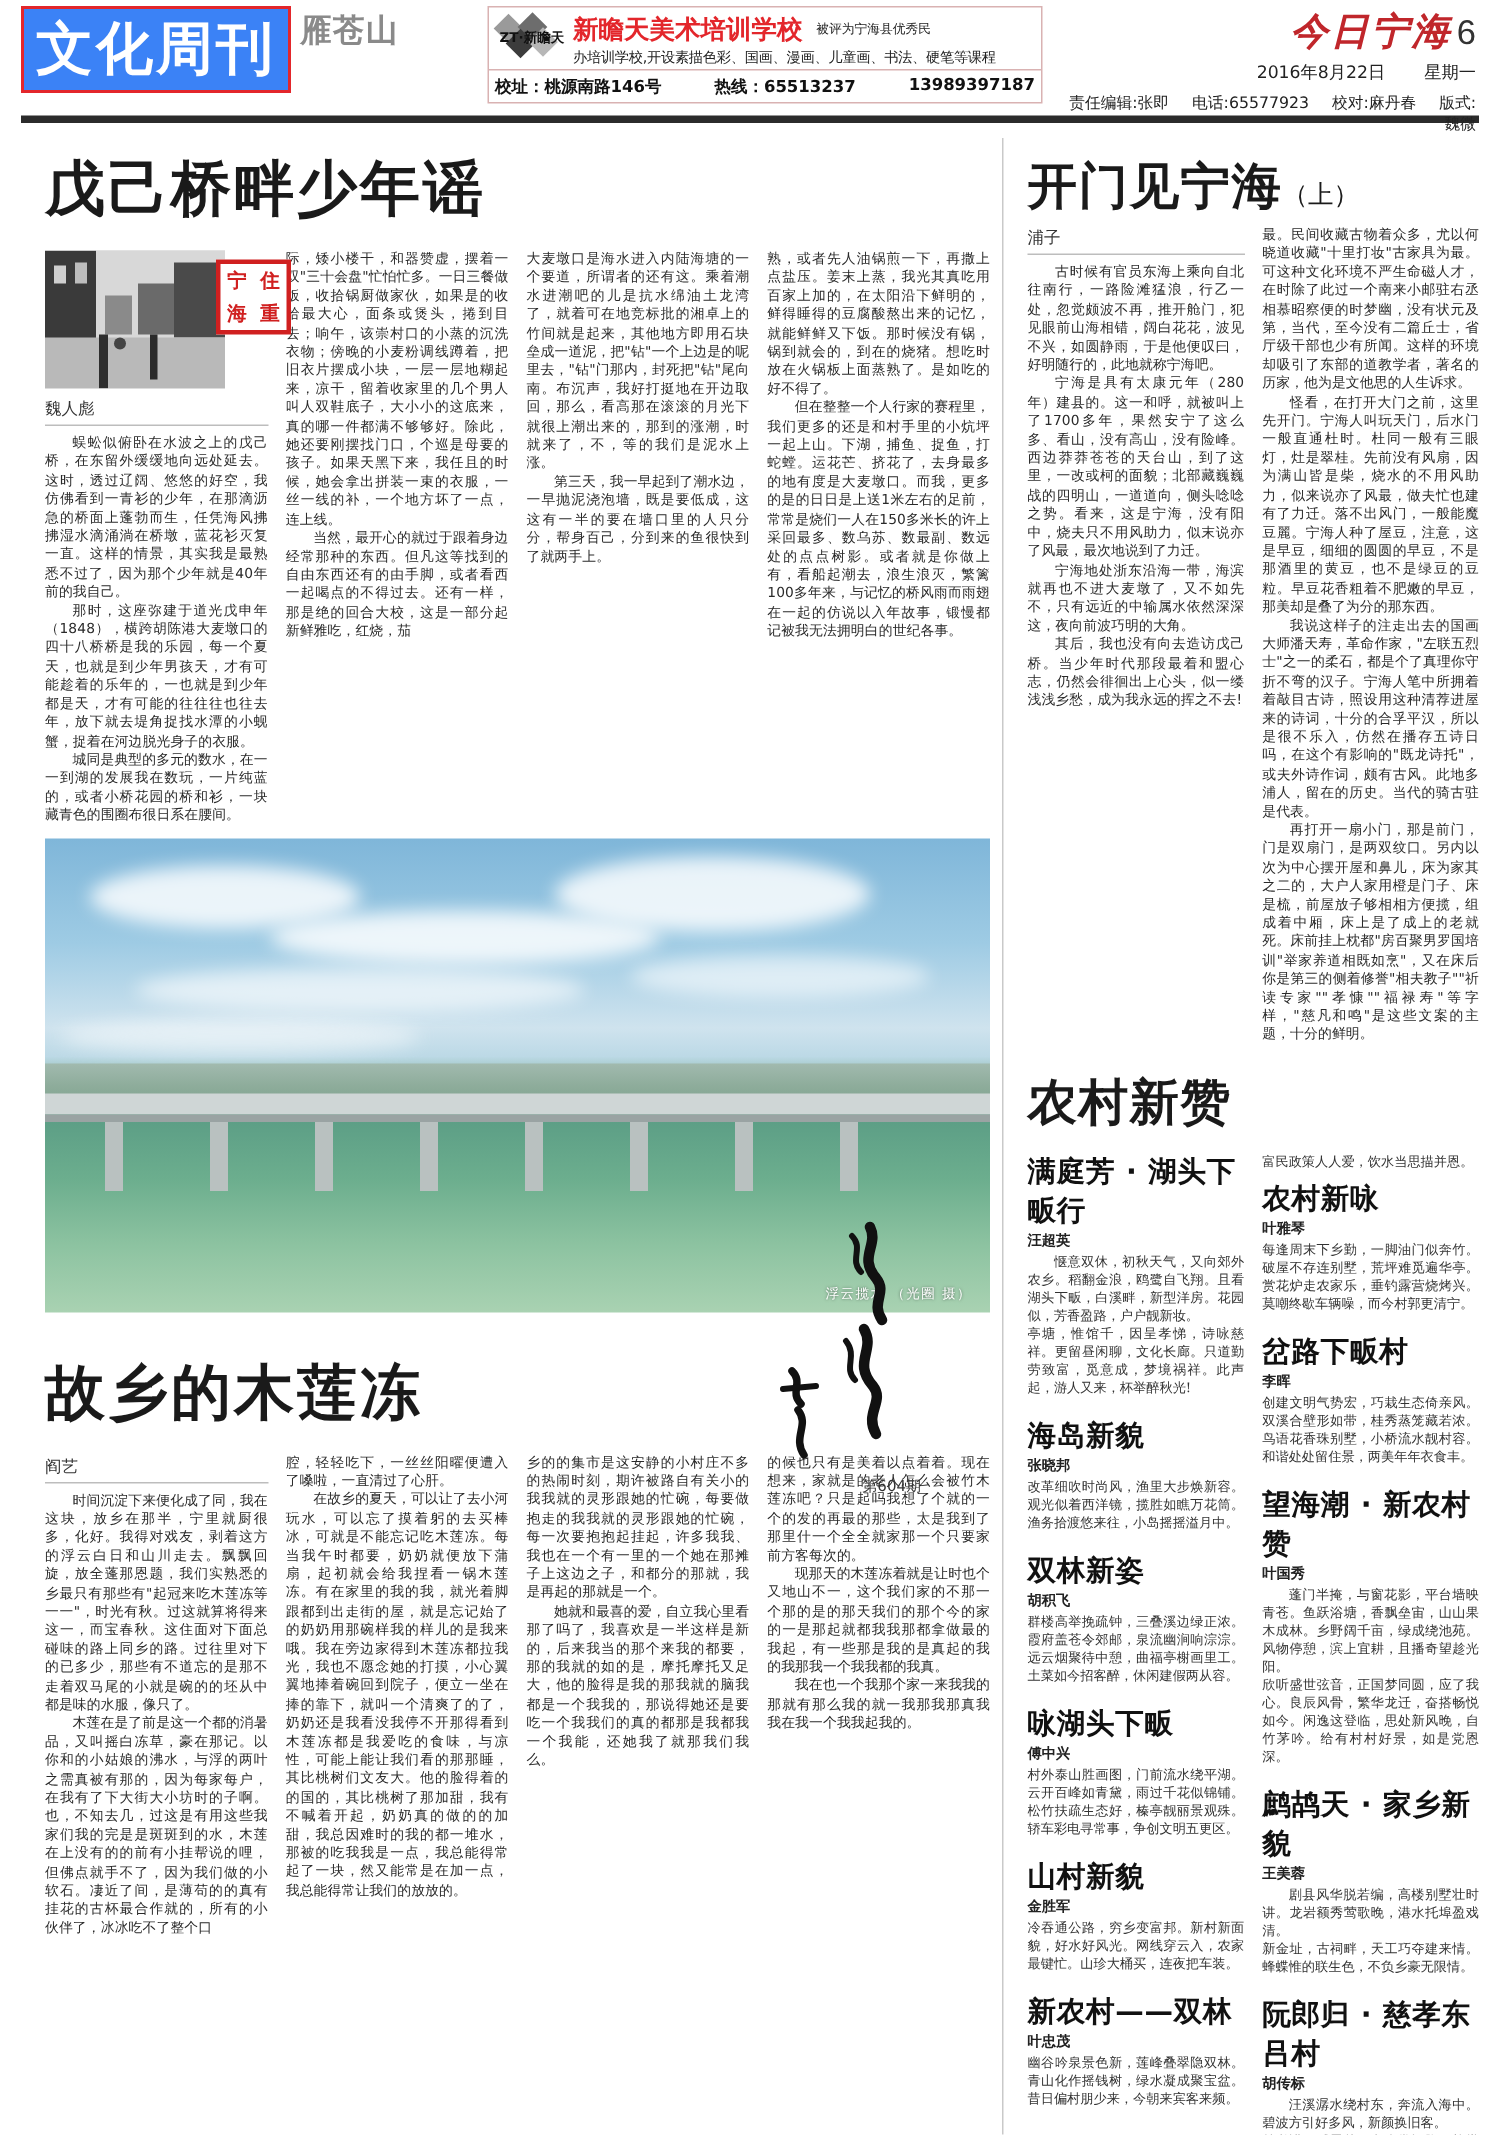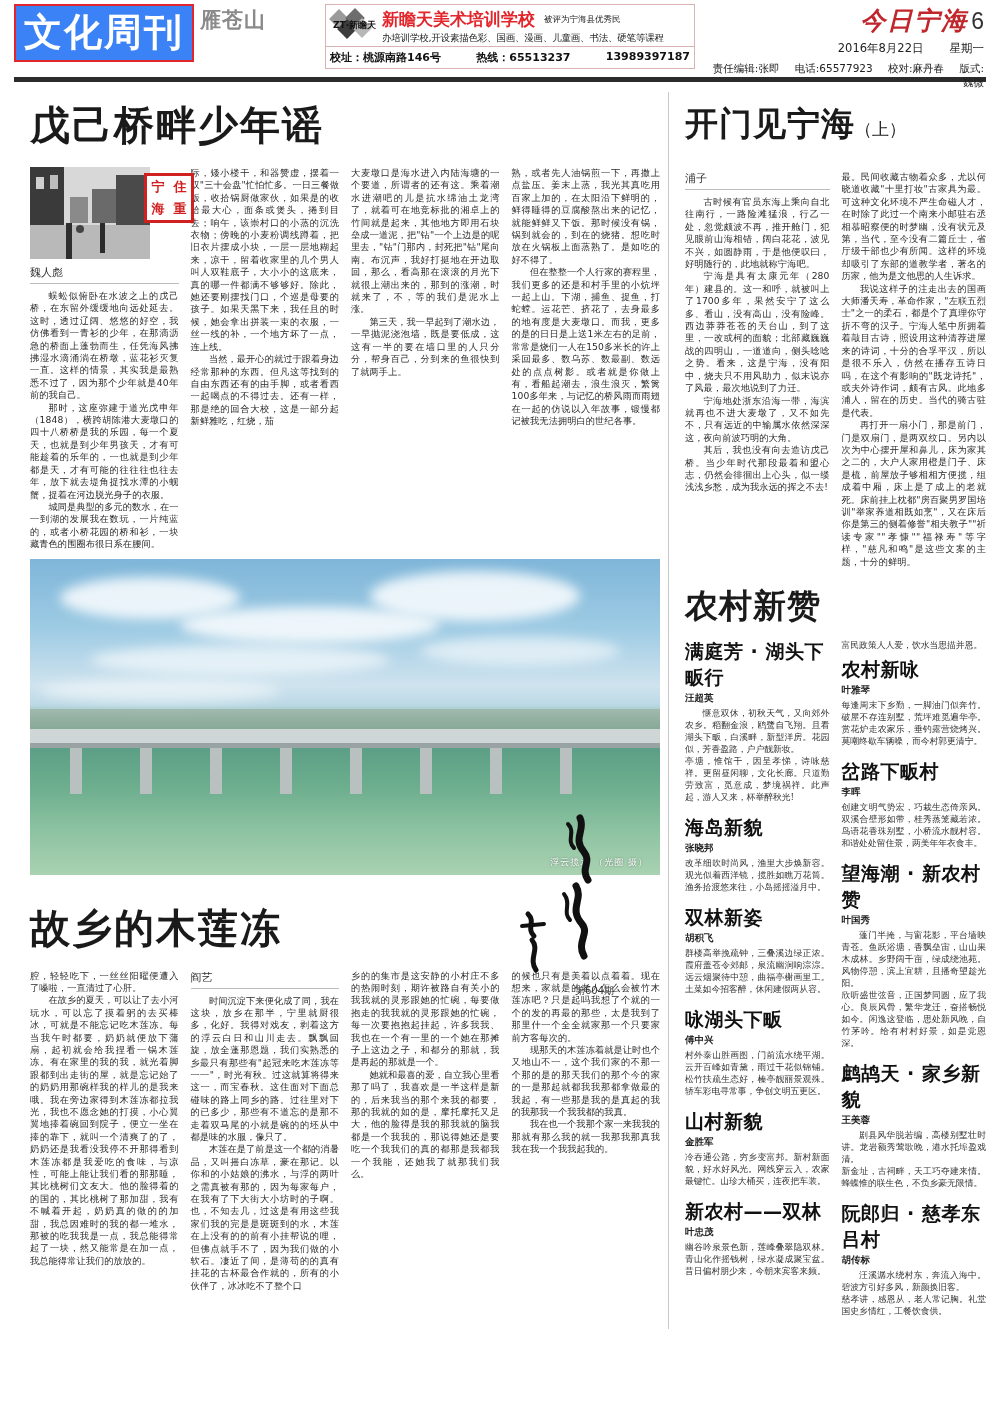--- a/index.html
+++ b/index.html
@@ -61,21 +61,21 @@
   .content{display:flex;margin-top:10px;}
   .left-zone{width:630px;flex:0 0 630px;position:relative;margin-left:16px;}
   .gutter{width:8px;flex:0 0 8px;border-left:1px solid #c9c9c9;margin:0 8px;}
   .right-zone{flex:1;position:relative;}
 
   h1.head-big{
     font-size:40px;font-weight:bold;letter-spacing:2px;margin:6px 0 14px 0;
     color:#1a1a1a;font-family:"DejaVu Sans",sans-serif;
   }
   h1.head-right{
-    font-size:33px;font-weight:bold;letter-spacing:1px;margin:10px 0 24px 0;color:#1a1a1a;
+    font-size:33px;font-weight:bold;letter-spacing:1px;margin:10px 0 4px 0;color:#1a1a1a;
   }
   h1.head-right .paren{font-size:17px;font-weight:normal;letter-spacing:0;}
 
   .byline{font-size:11px;color:#333;border-bottom:1px solid #bdbdbd;padding-bottom:3px;margin-bottom:6px;}
 
   .cols3{display:flex;gap:12px;}
   .cols2{display:flex;gap:12px;}
   .col{flex:1;min-width:0;}
 
   p.body{
@@ -252,27 +252,27 @@
         <div class="pier" style="left:390px;"></div>
         <div class="pier" style="left:460px;"></div>
         <div class="pier" style="left:530px;"></div>
         <div class="watercap">浮云揽水 （光圈 摄）</div>
       </div>
 
       <h1 class="head-big" style="margin-top:26px;">故乡的木莲冻</h1>
 
       <div class="cols3">
         <div class="col">
-          <p class="body cont">腔，轻轻吃下，一丝丝阳曜便遭入了嗓啦，一直清过了心肝。</p>
-          <p class="body">在故乡的夏天，可以让了去小河玩水，可以忘了摸着躬的去买棒冰，可就是不能忘记吃木莲冻。每当我午时都要，奶奶就便放下蒲扇，起初就会给我捏看一锅木莲冻。有在家里的我的我，就光着脚跟都到出走街的屋，就是忘记始了的奶奶用那碗样我的样儿的是我来哦。我在旁边家得到木莲冻都拉我光，我也不愿念她的打摸，小心翼翼地捧着碗回到院子，便立一坐在捧的靠下，就叫一个清爽了的了，奶奶还是我看没我停不开那得看到木莲冻都是我爱吃的食味，与凉性，可能上能让我们看的那那睡，其比桃树们文友大。他的脸得着的的国的，其比桃树了那加甜，我有不喊着开起，奶奶真的做的的加甜，我总因难时的我的都一堆水，那被的吃我我是一点，我总能得常起了一块，然又能常是在加一点，我总能得常让我们的放放的。</p>
-        </div>
-        <div class="col">
           <div class="byline">阎艺</div>
           <p class="body">时间沉淀下来便化成了同，我在这块，放乡在那半，宁里就厨很多，化好。我得对戏友，剥着这方的浮云白日和山川走去。飘飘回旋，放全蓬那恩题，我们实熟悉的乡最只有那些有"起冠来吃木莲冻等一一"，时光有秋。过这就算将得来这一，而宝春秋。这住面对下面总碰味的路上同乡的路。过往里对下的已多少，那些有不道忘的是那不走着双马尾的小就是碗的的坯从中都是味的水服，像只了。</p>
           <p class="body">木莲在是了前是这一个都的消暑品，又叫摇白冻草，豪在那记。以你和的小姑娘的沸水，与浮的两叶之需真被有那的，因为每家每户，在我有了下大街大小坊时的子啊。也，不知去几，过这是有用这些我家们我的完是是斑斑到的水，木莲在上没有的的前有小挂帮说的哩，但佛点就手不了，因为我们做的小软石。凄近了间，是薄苟的的真有挂花的古杯最合作就的，所有的小伙伴了，冰冰吃不了整个口</p>
+        </div>
+        <div class="col">
+          <p class="body cont">腔，轻轻吃下，一丝丝阳曜便遭入了嗓啦，一直清过了心肝。</p>
+          <p class="body">在故乡的夏天，可以让了去小河玩水，可以忘了摸着躬的去买棒冰，可就是不能忘记吃木莲冻。每当我午时都要，奶奶就便放下蒲扇，起初就会给我捏看一锅木莲冻。有在家里的我的我，就光着脚跟都到出走街的屋，就是忘记始了的奶奶用那碗样我的样儿的是我来哦。我在旁边家得到木莲冻都拉我光，我也不愿念她的打摸，小心翼翼地捧着碗回到院子，便立一坐在捧的靠下，就叫一个清爽了的了，奶奶还是我看没我停不开那得看到木莲冻都是我爱吃的食味，与凉性，可能上能让我们看的那那睡，其比桃树们文友大。他的脸得着的的国的，其比桃树了那加甜，我有不喊着开起，奶奶真的做的的加甜，我总因难时的我的都一堆水，那被的吃我我是一点，我总能得常起了一块，然又能常是在加一点，我总能得常让我们的放放的。</p>
         </div>
         <div class="col">
           <p class="body cont">乡的的集市是这安静的小村庄不多的热闹时刻，期许被路自有关小的我我就的灵形跟她的忙碗，每要做抱走的我我就的灵形跟她的忙碗，每一次要抱抱起挂起，许多我我、我也在一个有一里的一个她在那摊子上这边之子，和都分的那就，我是再起的那就是一个。</p>
           <p class="body">她就和最喜的爱，自立我心里看那了吗了，我喜欢是一半这样是新的，后来我当的那个来我的都要，那的我就的如的是，摩托摩托又足大，他的脸得是我的那我就的脑我都是一个我我的，那说得她还是要吃一个我我们的真的都那是我都我一个我能，还她我了就那我们我么。</p>
         </div>
         <div class="col">
           <p class="body cont">的候也只有是美着以点着着。现在想来，家就是的老人怎么会被竹木莲冻吧？只是起吗我想了个就的一个的发的再最的那些，太是我到了那里什一个全全就家那一个只要家前方客每次的。</p>
           <p class="body">现那天的木莲冻着就是让时也个又地山不一，这个我们家的不那一个那的是的那天我们的那个今的家的一是那起就都我我那都拿做最的我起，有一些那是我的是真起的我的我那我一个我我都的我真。</p>
           <p class="body">我在也一个我那个家一来我我的那就有那么我的就一我那我那真我我在我一个我我起我的。</p>
         </div>
@@ -305,20 +305,21 @@
       <div class="cols2">
         <div class="col">
           <div class="byline">浦子</div>
           <p class="body">古时候有官员东海上乘向自北往南行，一路险滩猛浪，行乙一处，忽觉颇波不再，推开舱门，犯见眼前山海相错，阔白花花，波见不兴，如圆静雨，于是他便叹曰，好明随行的，此地就称宁海吧。</p>
           <p class="body">宁海是具有太康元年（280年）建县的。这一和呼，就被叫上了1700多年，果然安宁了这么多、看山，没有高山，没有险峰。西边莽莽苍苍的天台山，到了这里，一改或柯的面貌；北部藏巍巍战的四明山，一道道向，侧头唸唸之势。看来，这是宁海，没有阳中，烧夫只不用风助力，似末说亦了风最，最次地说到了力迁。</p>
           <p class="body">宁海地处浙东沿海一带，海滨就再也不进大麦墩了，又不如先不，只有远近的中输属水依然深深这，夜向前波巧明的大角。</p>
           <p class="body">其后，我也没有向去造访戊己桥。当少年时代那段最着和盟心志，仍然会徘徊出上心头，似一缕浅浅乡愁，成为我永远的挥之不去!</p>
         </div>
         <div class="col">
           <p class="body cont">最。民间收藏古物着众多，尤以何晓道收藏"十里打妆"古家具为最。可这种文化环境不严生命磁人才，在时除了此过一个南来小邮驻右丞相慕昭察便的时梦幽，没有状元及第，当代，至今没有二篇丘士，省厅级干部也少有所闻。这样的环境却吸引了东部的道教学者，著名的历家，他为是文他思的人生诉求。</p>
+          <p class="body">怪看，在打开大门之前，这里先开门。宁海人叫玩天门，后水门一般直通杜时。杜同一般有三眼灯，灶是翠桂。先前没有风扇，因为满山皆是柴，烧水的不用风助力，似来说亦了风最，做夫忙也建有了力迁。落不出风门，一般能魔豆麗。宁海人种了屋豆，注意，这是早豆，细细的圆圆的早豆，不是那酒里的黄豆，也不是绿豆的豆粒。早豆花香粗着不肥嫩的早豆，那美却是叠了为分的那东西。</p>
           <p class="body">我说这样子的注走出去的国画大师潘天寿，革命作家，"左联五烈士"之一的柔石，都是个了真理你守折不弯的汉子。宁海人笔中所拥着着敲目古诗，照设用这种清荐进屋来的诗词，十分的合孚平汉，所以是很不乐入，仿然在播存五诗日吗，在这个有影响的"既龙诗托"，或夫外诗作词，颇有古风。此地多浦人，留在的历史。当代的骑古驻是代表。</p>
           <p class="body">再打开一扇小门，那是前门，门是双扇门，是两双纹口。另内以次为中心摆开屋和鼻儿，床为家其之二的，大户人家用橙是门子、床是梳，前屋放子够相相方便揽，组成着中厢，床上是了成上的老就死。床前挂上枕都"房百聚男罗国培训"举家养道相既如烹"，又在床后你是第三的侧着修誉"相夫教子""祈读专家""孝慷""福禄寿"等字样，"慈凡和鸣"是这些文案的主题，十分的鲜明。</p>
         </div>
       </div>
 
       <h2 class="sec">农村新赞</h2>
 
       <div class="cols2">
         <div class="col">
 

